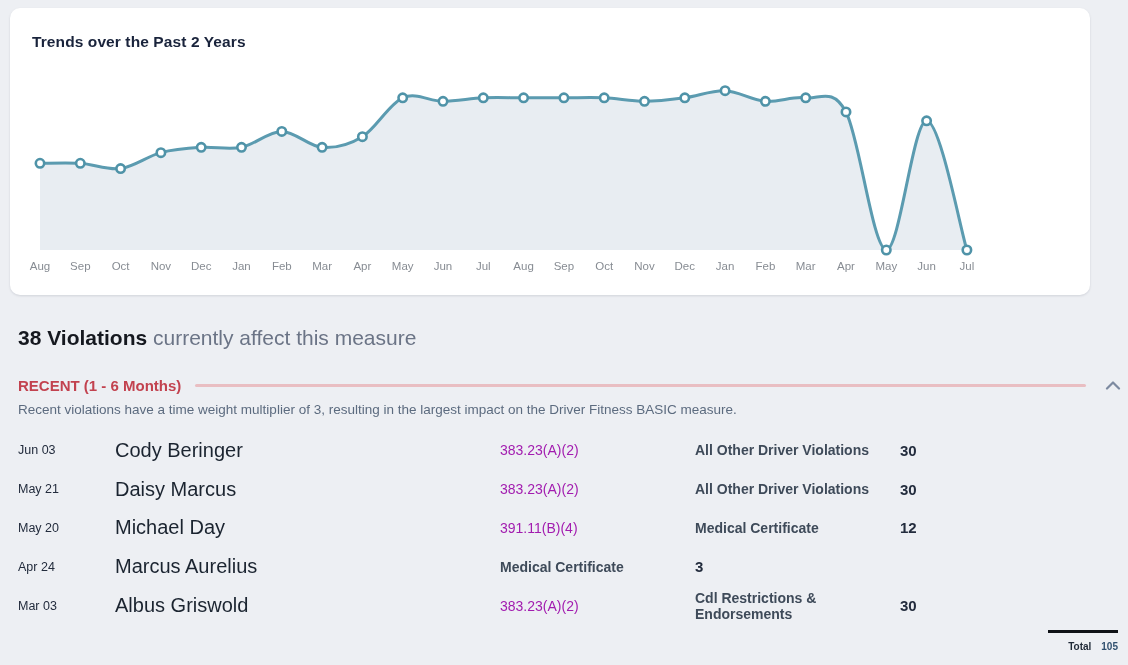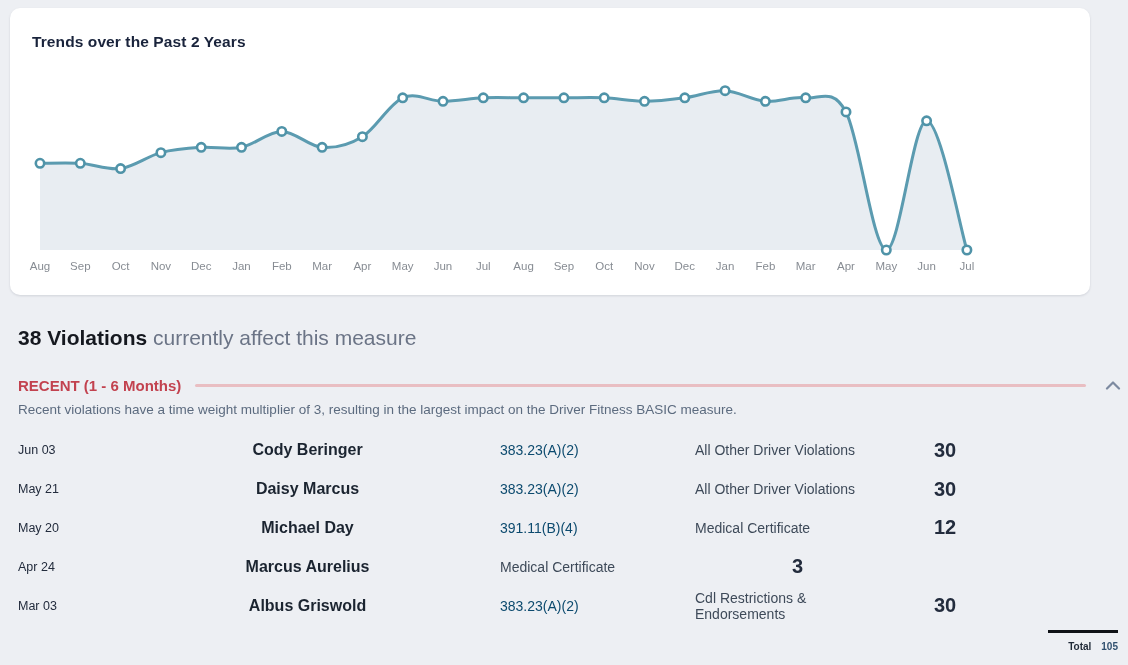--- a/index.html
+++ b/index.html
@@ -82,24 +82,24 @@
     width: 1000px;
     padding: 0 10px 0 18px;
   }
   .v-row {
     display: grid;
     grid-template-columns: 97px 385px 195px 1fr 90px;
     align-items: center;
     height: 38.8px;
   }
   .v-date { font-size: 12.5px; color: #232c3d; }
-  .v-name { font-size: 16px; font-weight: bold; color: #1b2430; text-align: center; }
-  .v-code { font-size: 14px; color: #0c4a6e; }
-  .v-cat  { font-size: 14px; color: #3e4a59; }
-  .v-pts  { font-size: 20px; font-weight: bold; color: #232c3d; text-align: center; }
+  .v-name { font-size: 20px; font-weight: normal; color: #1b2430; }
+  .v-code { font-size: 14px; color: #a21caf; }
+  .v-cat  { font-size: 14px; color: #3e4a59; font-weight: bold; }
+  .v-pts  { font-size: 15px; font-weight: bold; color: #232c3d; text-align: left; }
 
   
   .total-block {
     position: absolute;
     right: 10px; top: 630px;
     text-align: right;
   }
   .total-line {
     width: 70px; height: 3px;
     background: #0f1216;

